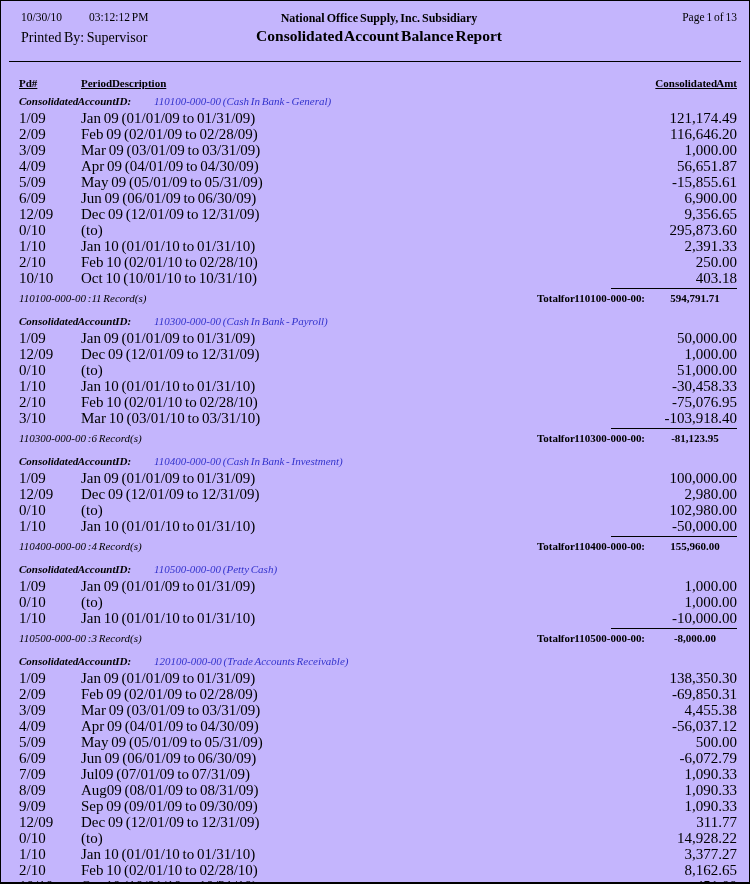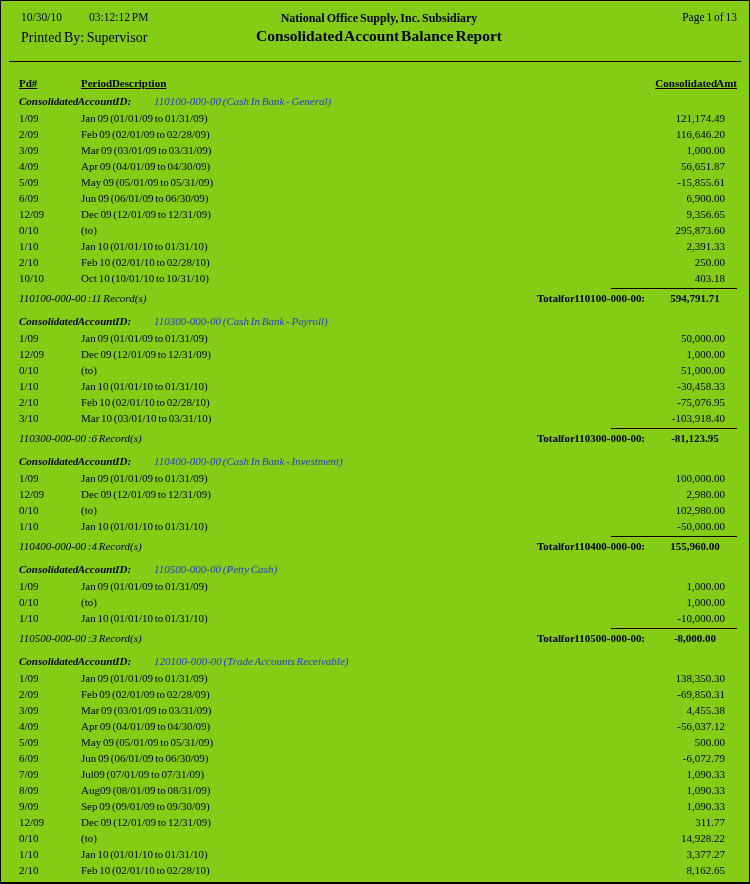--- a/index.html
+++ b/index.html
@@ -1,20 +1,20 @@
 <!DOCTYPE html>
 <html><head>
 <meta charset="utf-8">
 <style>
   html,body{margin:0;padding:0;background:#ffffff;}
   .page{
     position:relative;
     width:750px;height:884px;
     box-sizing:border-box;
-    background:#84cc16;
+    background:#c4b5fd;
     border:1px solid #000;
     border-bottom-width:2px;
     overflow:hidden;
     font-family:"Liberation Serif","DejaVu Serif",serif;
     color:#000;
     word-spacing:-1px;
   }
   .hdr{position:relative;padding:0 12px 0 20px;}
   .hdr-line1{position:relative;height:16px;margin-top:10px;font-size:11.5px;}
   .hdr-date{position:absolute;left:0;top:0;}
@@ -27,21 +27,21 @@
   .rule{border-top:1px solid #000;margin:12px 8px 0 8px;height:0;}
   .colhdr{display:grid;grid-template-columns:62px 1fr 160px;padding:0 12px 0 18px;margin-top:13px;font-weight:bold;font-size:11px;line-height:16px;}
   .colhdr span{text-decoration:underline;}
   .colhdr .amt-h{text-align:right;}
   .tight{word-spacing:-3px;}
   .section{margin:0;}
   .acct-header{display:grid;grid-template-columns:135px auto;padding:0 12px 0 18px;line-height:17px;font-size:11px;margin-top:7px;font-style:italic;}
   .section:first-child .acct-header{margin-top:2px;}
   .acct-label{font-weight:bold;}
   .acct-link{color:#3333cc;cursor:pointer;}
-  .row{display:grid;grid-template-columns:62px 1fr 160px;padding:0 24px 0 18px;line-height:16px;font-size:11px;}
+  .row{display:grid;grid-template-columns:62px 1fr 160px;padding:0 12px 0 18px;line-height:16px;font-size:15px;}
   .row .amt{text-align:right;}
   .total-row{position:relative;display:grid;grid-template-columns:1fr auto 84px;padding:3px 12px 0 18px;line-height:16px;font-size:11px;margin-top:1px;}
   .total-rule{position:absolute;top:1px;right:12px;width:126px;border-top:1px solid #000;height:0;}
   .records{font-style:italic;}
   .total-label{font-weight:bold;word-spacing:-3px;padding-right:8px;text-align:right;}
   .total-amt{font-weight:bold;text-align:center;}
 </style>
 </head>
 <body>
 

